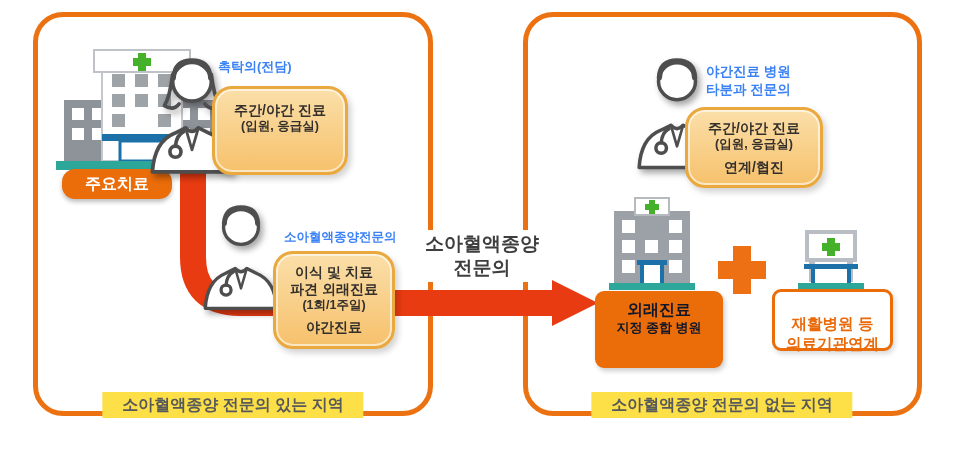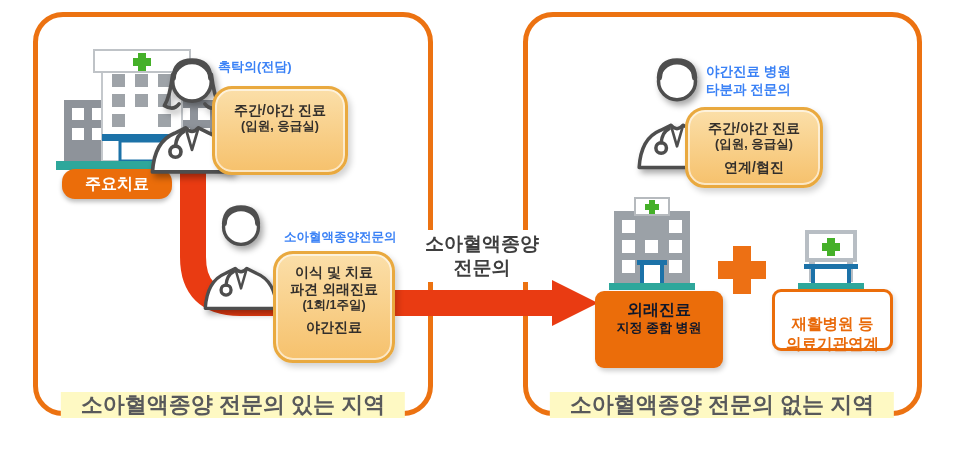--- a/index.html
+++ b/index.html
@@ -6,21 +6,21 @@
   #stage{
     position:relative;width:960px;height:450px;background:#fff;overflow:hidden;
     font-family:"Liberation Sans","DejaVu Sans",sans-serif;
   }
   .abs{position:absolute;}
   .panel{
     border:5px solid #EC7211;border-radius:30px;background:transparent;
     box-sizing:border-box;z-index:1;
   }
   .region-label{
-    z-index:4;background:#fef9c3;color:#58595B;font-weight:bold;font-size:22px;
+    z-index:4;background:#fde047;color:#58595B;font-weight:bold;font-size:16px;
     line-height:26px;padding:0 20px;white-space:nowrap;transform:translateX(-50%);
   }
   .tan-box{
     background:linear-gradient(180deg,#FBDFA9 0%,#F6C16C 100%);
     border:3px solid #E9A93F;border-radius:20px;box-sizing:border-box;
     box-shadow:inset 0 0 0 2px rgba(255,255,255,.6), 3px 4px 6px rgba(0,0,0,.18);
     text-align:center;color:#332F2B;z-index:3;
   }
   .tan-box .l-main{font-size:14px;font-weight:bold;line-height:17px;}
   .tan-box .l-sub{font-size:12.5px;font-weight:bold;line-height:15px;}
@@ -120,21 +120,21 @@
         <path d="M30,26 Q31,7 50,7 Q69,7 70,26" fill="none" stroke-width="6"></path>
         <path d="M7,128 Q9,95 31,86 L43,80 Q50,88 57,80 L69,86 Q91,95 93,128 Z"></path>
         <path d="M43,80 L50,104 L57,80" fill="none" stroke-width="3"></path>
         <circle cx="32" cy="106" r="6" fill="none"></circle>
         <path d="M32,100 Q33,88 41,84" fill="none"></path>
       </g>
     </svg>
   </div>
 
   <div class="abs doc-label" style="left:284px;top:229px;font-size:12.5px;">소아혈액종양전문의</div>
-  <div class="abs tan-box" style="left:273px;top:251px;width:122px;height:112px;padding-top:10px;">
+  <div class="abs tan-box" style="left:273px;top:251px;width:122px;height:98px;padding-top:10px;">
     <div class="l-main">이식 및 치료</div>
     <div class="l-main">파견 외래진료</div>
     <div class="l-sub">(1회/1주일)</div>
     <div class="l-main" style="margin-top:6px;">야간진료</div>
   </div>
 
   <div class="abs region-label" style="left:233px;top:392px;">소아혈액종양 전문의 있는 지역</div>
 
   <div class="abs center-label" style="left:482px;top:230px;">
     <div>소아혈액종양</div>

